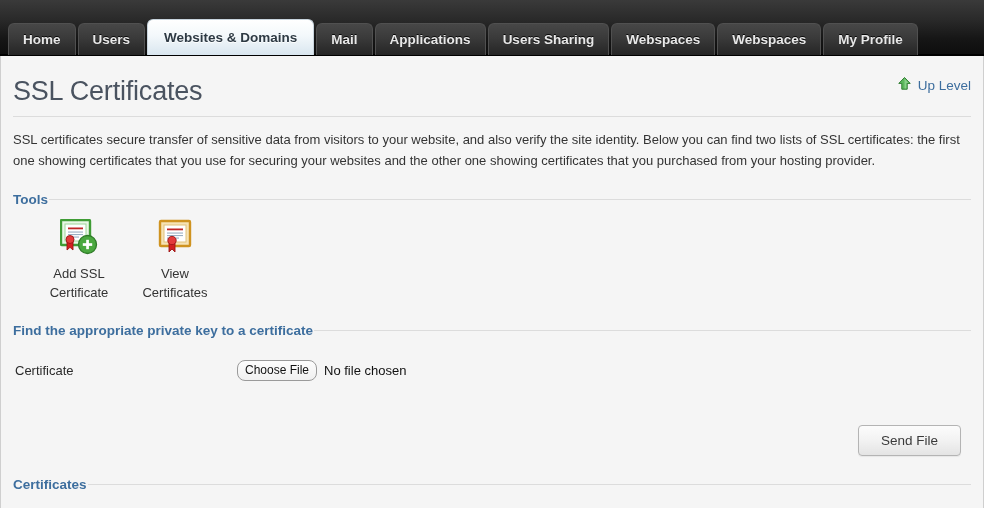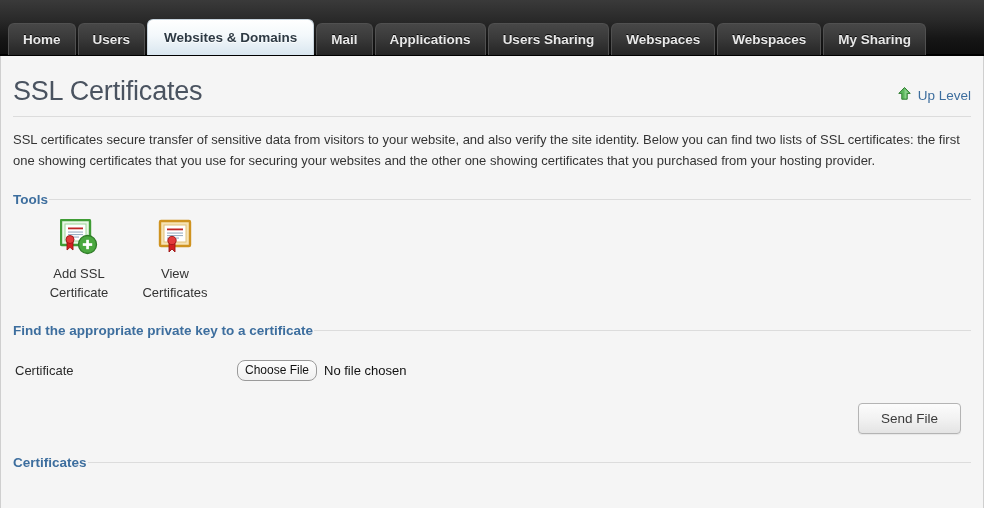--- a/index.html
+++ b/index.html
@@ -81,21 +81,20 @@
     margin: 0;
     font-size: 27px;
     font-weight: normal;
     color: #4a5360;
     letter-spacing: -0.2px;
   }
   .uplevel {
     display: flex;
     align-items: center;
     gap: 6px;
-    margin-top: 10px;
     font-size: 13.5px;
     color: #3d6e9e;
     cursor: pointer;
     white-space: nowrap;
   }
   .uplevel .lbl { text-decoration: none; }
 
   .title-rule {
     height: 1px;
     background: #dcdcdc;
@@ -186,35 +185,36 @@
   .btn {
     font-family: "Liberation Sans", sans-serif;
     font-size: 13.5px;
     color: #3a3a3a;
     padding: 7px 22px;
     background: linear-gradient(to bottom, #fcfcfc 0%, #f2f2f2 50%, #e4e4e4 100%);
     border: 1px solid #b4b4b4;
     border-radius: 4px;
     cursor: pointer;
     box-shadow: 0 1px 1px rgba(0,0,0,.06);
+    margin-top: 22px;
   }
 </style>
 </head>
 <body>
 
 <div class="tabbar">
   <div class="tab">Home</div>
   <div class="tab">Users</div>
   <div class="tab active">Websites &amp; Domains</div>
   <div class="tab">Mail</div>
   <div class="tab">Applications</div>
   <div class="tab">Users Sharing</div>
   <div class="tab">Webspaces</div>
   <div class="tab">Webspaces</div>
-  <div class="tab">My Sharing</div>
+  <div class="tab">My Profile</div>
 </div>
 
 <div class="page">
 
   <div class="titlerow">
     <h1 class="page-title">SSL Certificates</h1>
     <div class="uplevel">
       <span>
         <svg width="15" height="15" viewBox="0 0 15 15">
           <polygon points="7.5,1.5 13.2,7.4 10.2,7.4 10.2,13.2 4.8,13.2 4.8,7.4 1.8,7.4" fill="#5cb85c" stroke="#2f7d31" stroke-width="1" stroke-linejoin="round"></polygon>

